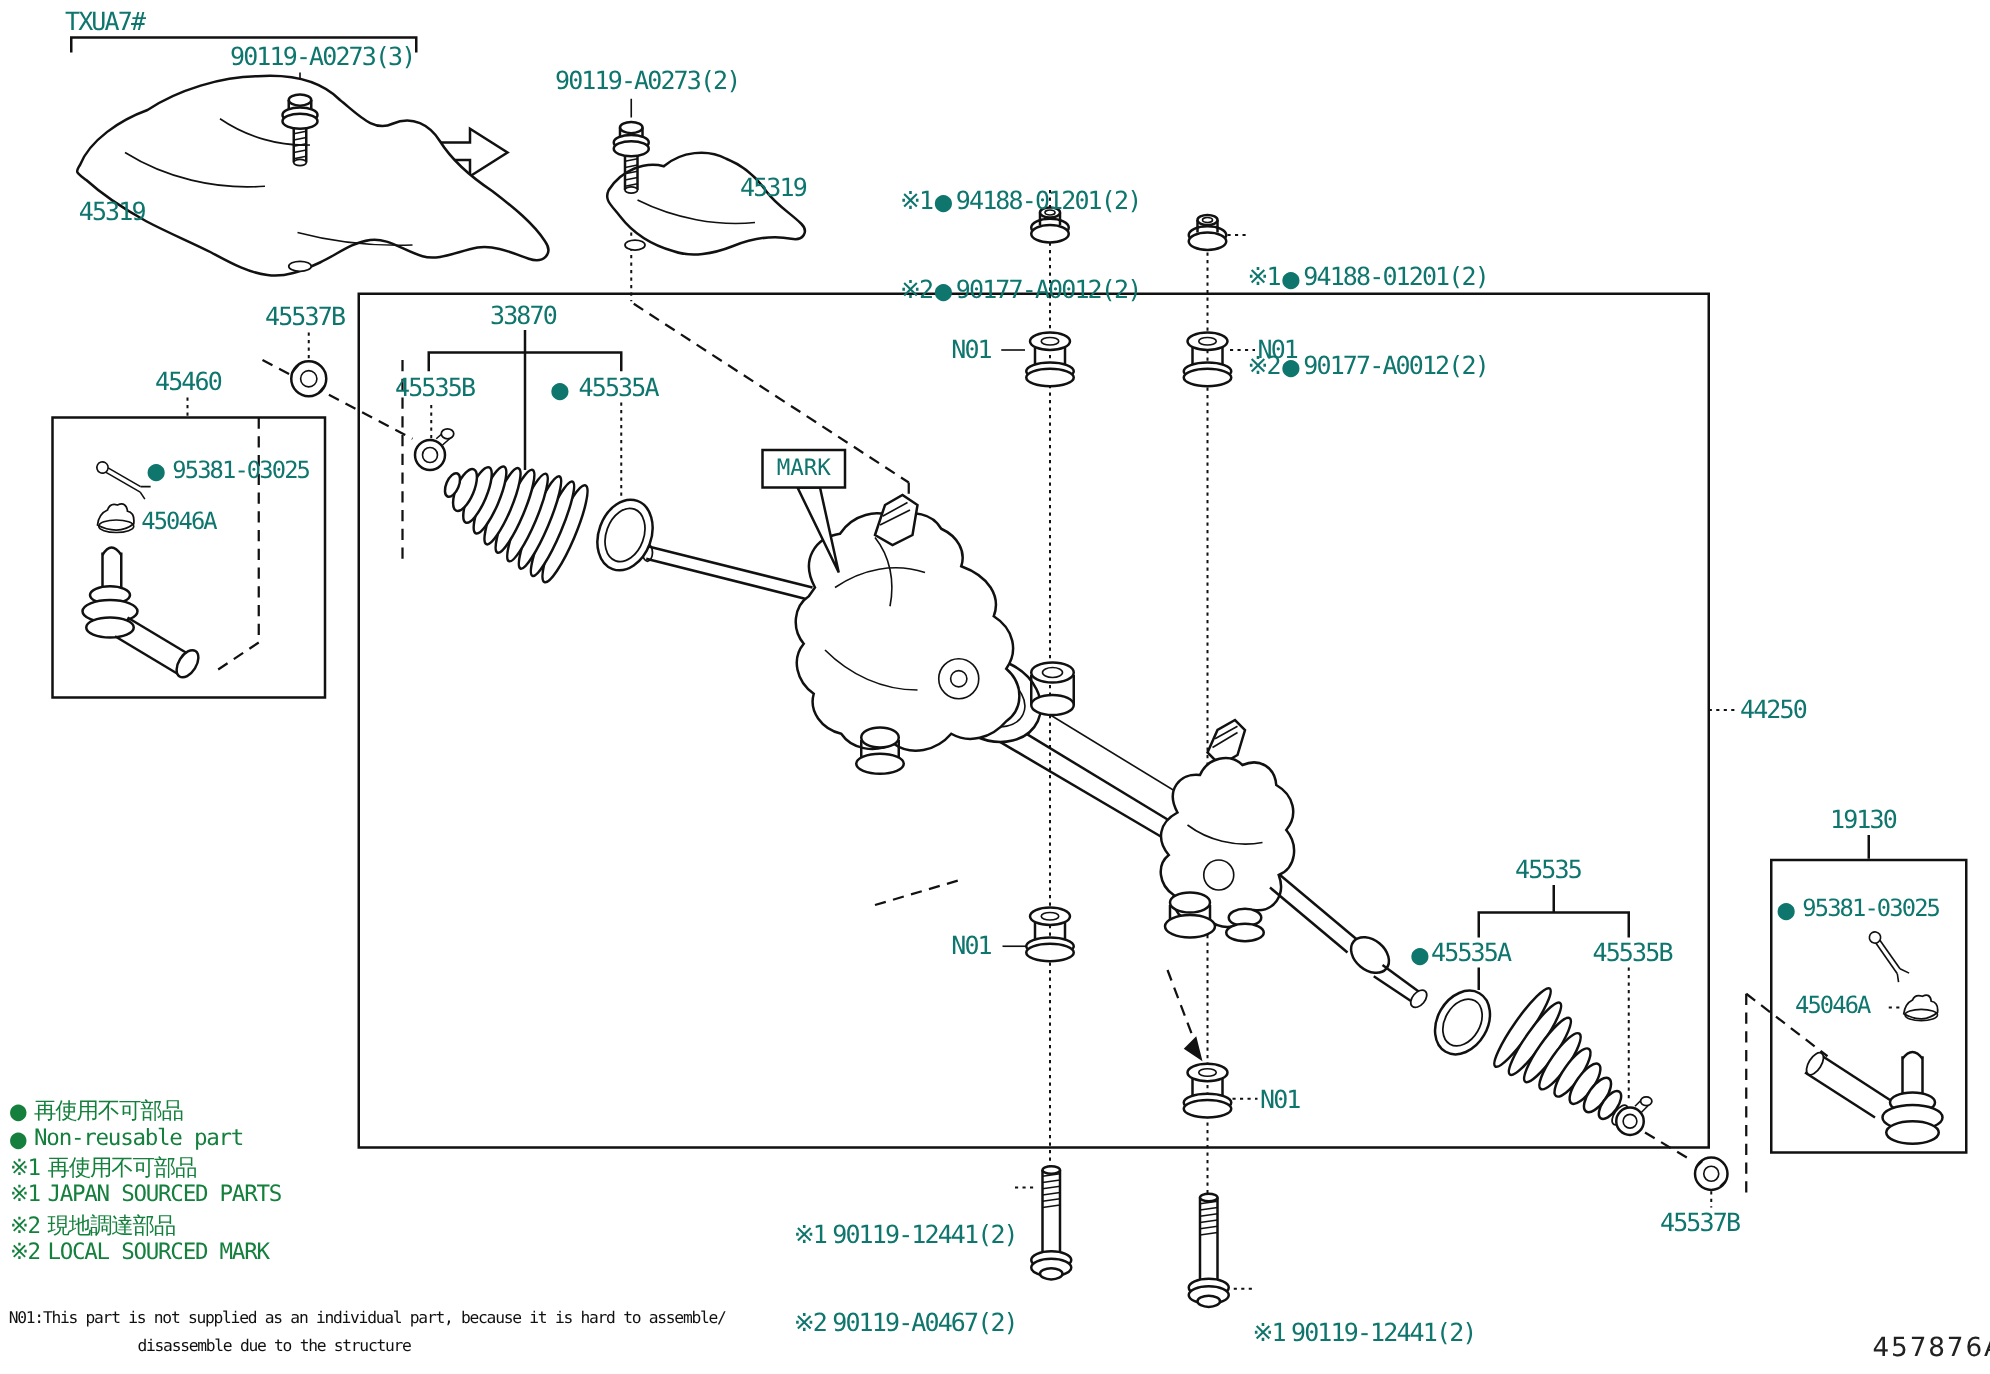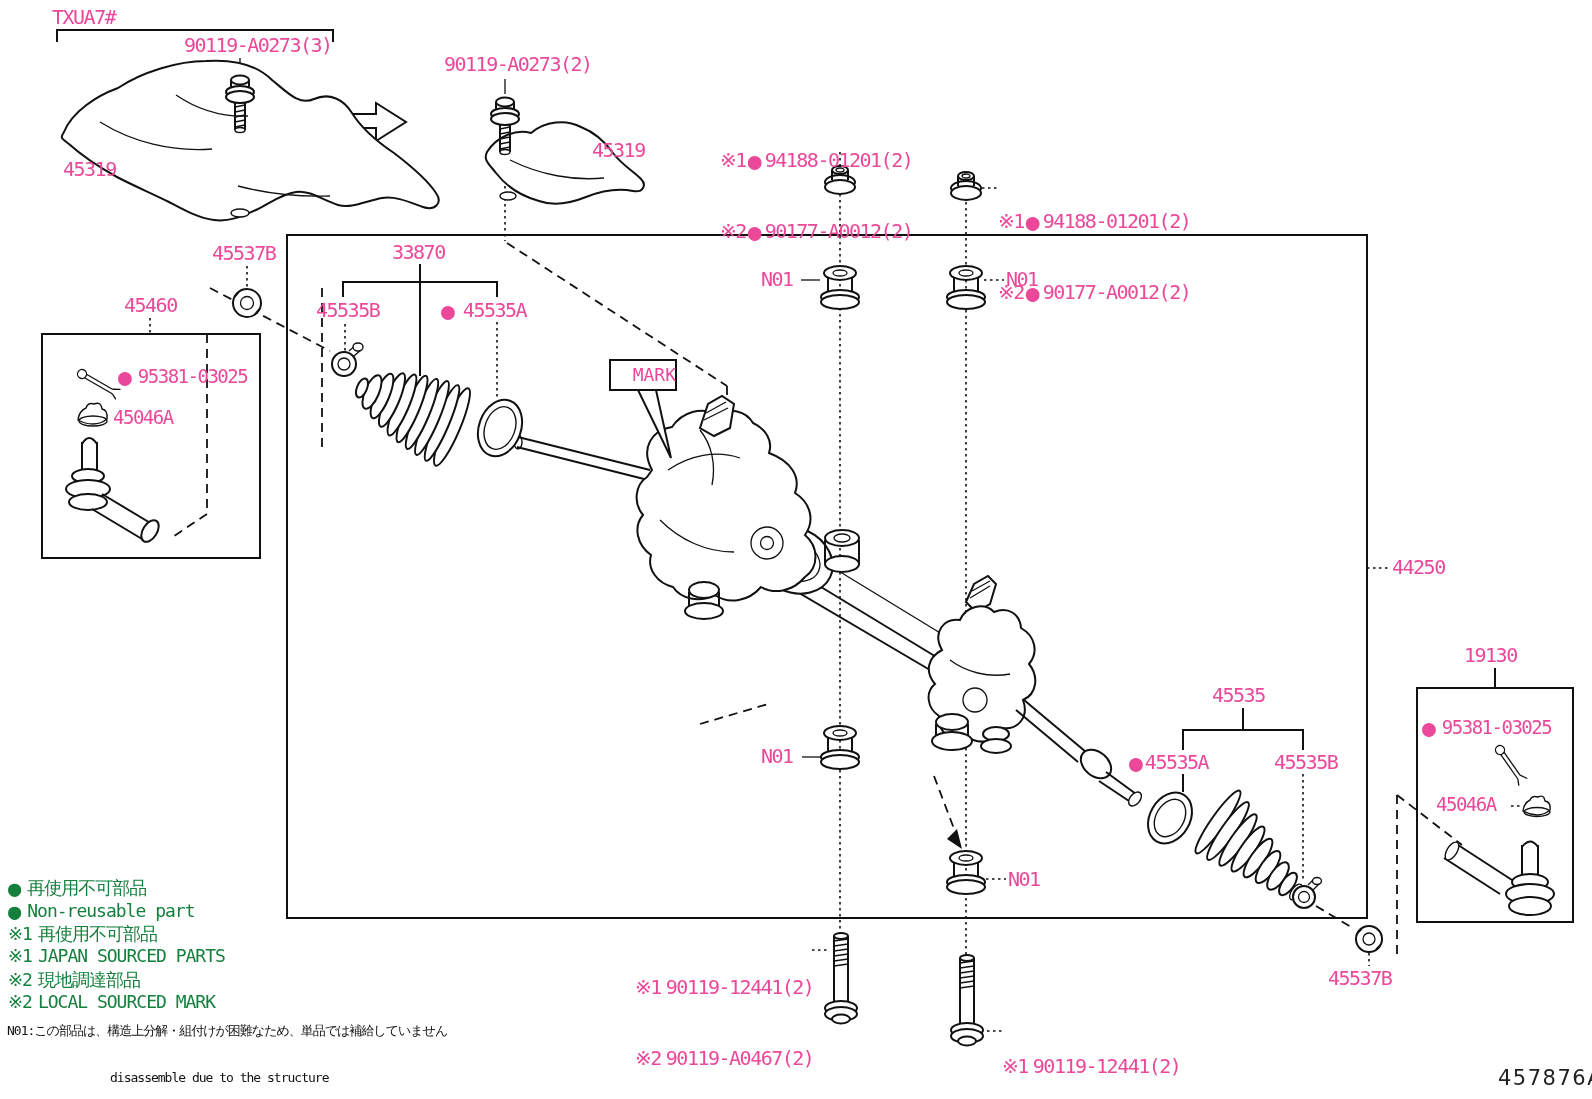--- a/index.html
+++ b/index.html
@@ -1,26 +1,26 @@
 <!DOCTYPE html>
 <html><head>
 <meta charset="utf-8">
 <style>
   html,body{margin:0;padding:0;background:#fff}
   #stage{position:relative;width:1592px;height:1099px;background:#fff;overflow:hidden;
          font-family:"DejaVu Sans Mono","DejaVu Sans",monospace;color:#111}
   #art{position:absolute;left:0;top:0}
-  .lbl{position:absolute;font-size:20px;letter-spacing:-1.5px;line-height:1.15;white-space:pre;color:#ec4899}
+  .lbl{position:absolute;font-size:20px;letter-spacing:-1.5px;line-height:1.15;white-space:pre;color:#0f766e}
   .sm{font-size:19px}
   .lbl .blt{font-size:23px;line-height:.8;vertical-align:-2px;letter-spacing:0}
   .lbl .mr2{margin-right:2px}
   .lbl .mr3{margin-right:3px}
   .lbl .mr5{margin-right:5px}
   .row{height:25px}
-  .mark{width:66px;text-align:right;font-size:18px;letter-spacing:0}
+  .mark{width:66px;text-align:center;font-size:18px;letter-spacing:0}
   .leg{position:absolute;font-size:18px;letter-spacing:-1px;white-space:pre;color:#15803d}
   .leg .blt{font-size:22px;vertical-align:-2px;margin-right:7px}
   .leg .ref{margin-right:6px}
   .note{position:absolute;font-size:13px;letter-spacing:-1px;white-space:pre;color:#111}
   .code{position:absolute;font-family:"DejaVu Sans",sans-serif;font-size:21px;letter-spacing:1.5px;color:#222}
   svg *{vector-effect:non-scaling-stroke}
   .ln{stroke:#111;stroke-width:2;fill:none}
   .t1{stroke:#111;stroke-width:1.3;fill:none}
   .d1{stroke:#111;stroke-width:1.6;fill:none;stroke-dasharray:2.5 3.5}
   .d2{stroke:#111;stroke-width:1.8;fill:none;stroke-dasharray:9 6}
@@ -438,18 +438,18 @@
   
 </div>
 
 <div class="leg" style="left:8px;top:876px"><span class="blt">●</span><span>再使用不可部品</span></div>
 <div class="leg" style="left:8px;top:899px"><span class="blt">●</span><span>Non-reusable part</span></div>
 <div class="leg" style="left:8px;top:922px"><span class="ref">※1</span><span>再使用不可部品</span></div>
 <div class="leg" style="left:8px;top:945px"><span class="ref">※1</span><span>JAPAN SOURCED PARTS</span></div>
 <div class="leg" style="left:8px;top:968px"><span class="ref">※2</span><span>現地調達部品</span></div>
 <div class="leg" style="left:8px;top:991px"><span class="ref">※2</span><span>LOCAL SOURCED MARK</span></div>
 
-<div class="note" style="left:7px;top:1022px"><span>N01:</span><span>この部品は、構造上分解・組付けが困難なため、単品では補給していません</span></div>
+<div class="note" style="left:7px;top:1047px"><span>N01:</span><span>This part is not supplied as an individual part, because it is hard to assemble/</span></div>
 <div class="note" style="left:110px;top:1070px">disassemble due to the structure</div>
 
 <div class="code" style="left:1498px;top:1066px">457876A</div>
 
 </div>
 
 </body></html>

